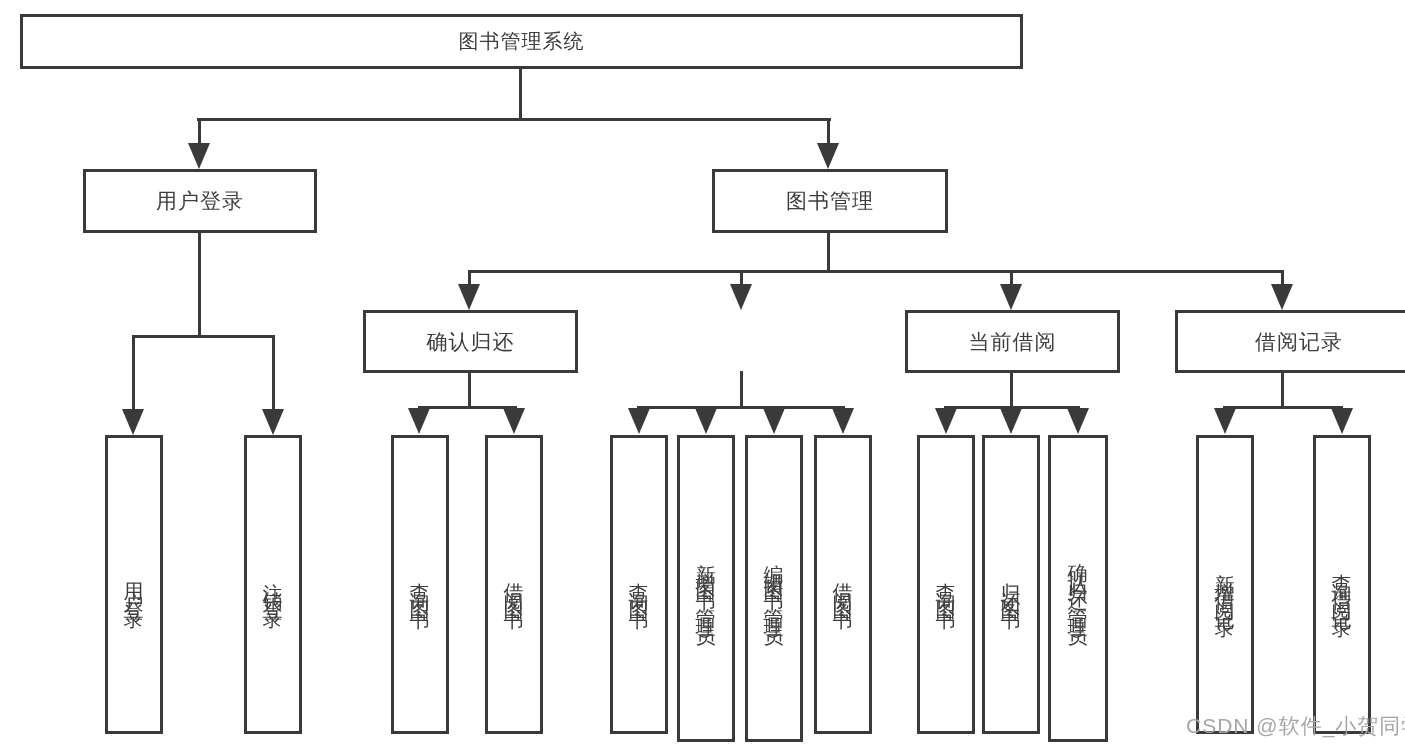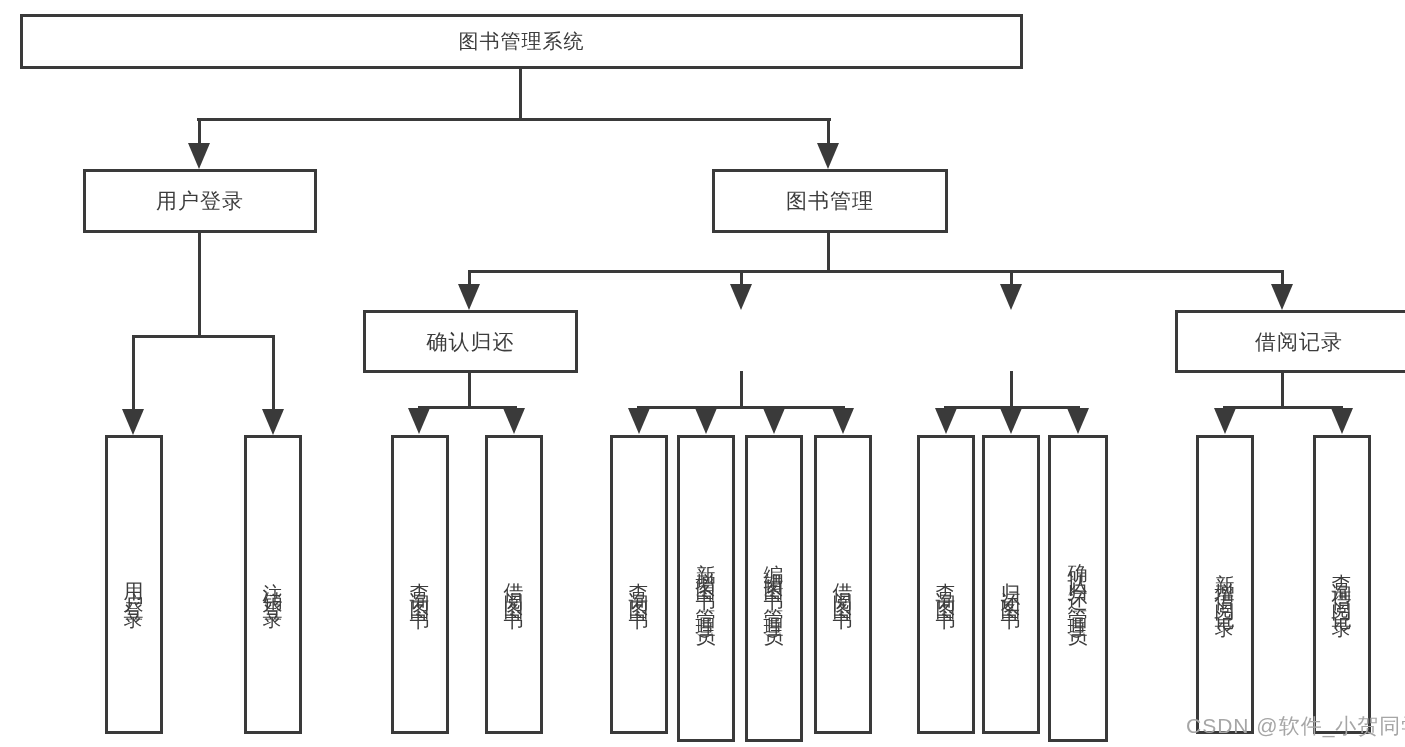--- a/index.html
+++ b/index.html
@@ -102,20 +102,21 @@
   <div class="vline" style="left:468px;  top:270px; height:16px;"></div>
   <div class="arr" style="left:458px;  top:284px;"></div>
   <div class="vline" style="left:740px;  top:270px; height:16px;"></div>
   <div class="arr" style="left:730px;  top:284px;"></div>
   <div class="vline" style="left:1010px; top:270px; height:16px;"></div>
   <div class="arr" style="left:1000px; top:284px;"></div>
   <div class="vline" style="left:1281px; top:270px; height:16px;"></div>
   <div class="arr" style="left:1271px; top:284px;"></div>
 
   <div class="node" style="left:363px;  top:310px; width:215px; height:63px;">确认归还</div>
+  <div class="node" style="left:905px;  top:310px; width:215px; height:63px;">当前借阅</div>
   <div class="node" style="left:1175px; top:310px; width:248px; height:63px;">借阅记录</div>
 
   <div class="vline" style="left:468px; top:371px; height:38px;"></div>
   <div class="hline" style="left:418px; top:406px; width:99px;"></div>
   <div class="arr" style="left:408px; top:408px;"></div>
   <div class="arr" style="left:503px; top:408px;"></div>
 
   <div class="vline" style="left:740px; top:371px; height:38px;"></div>
   <div class="hline" style="left:637px; top:406px; width:208px;"></div>
   <div class="arr" style="left:628px; top:408px;"></div>

